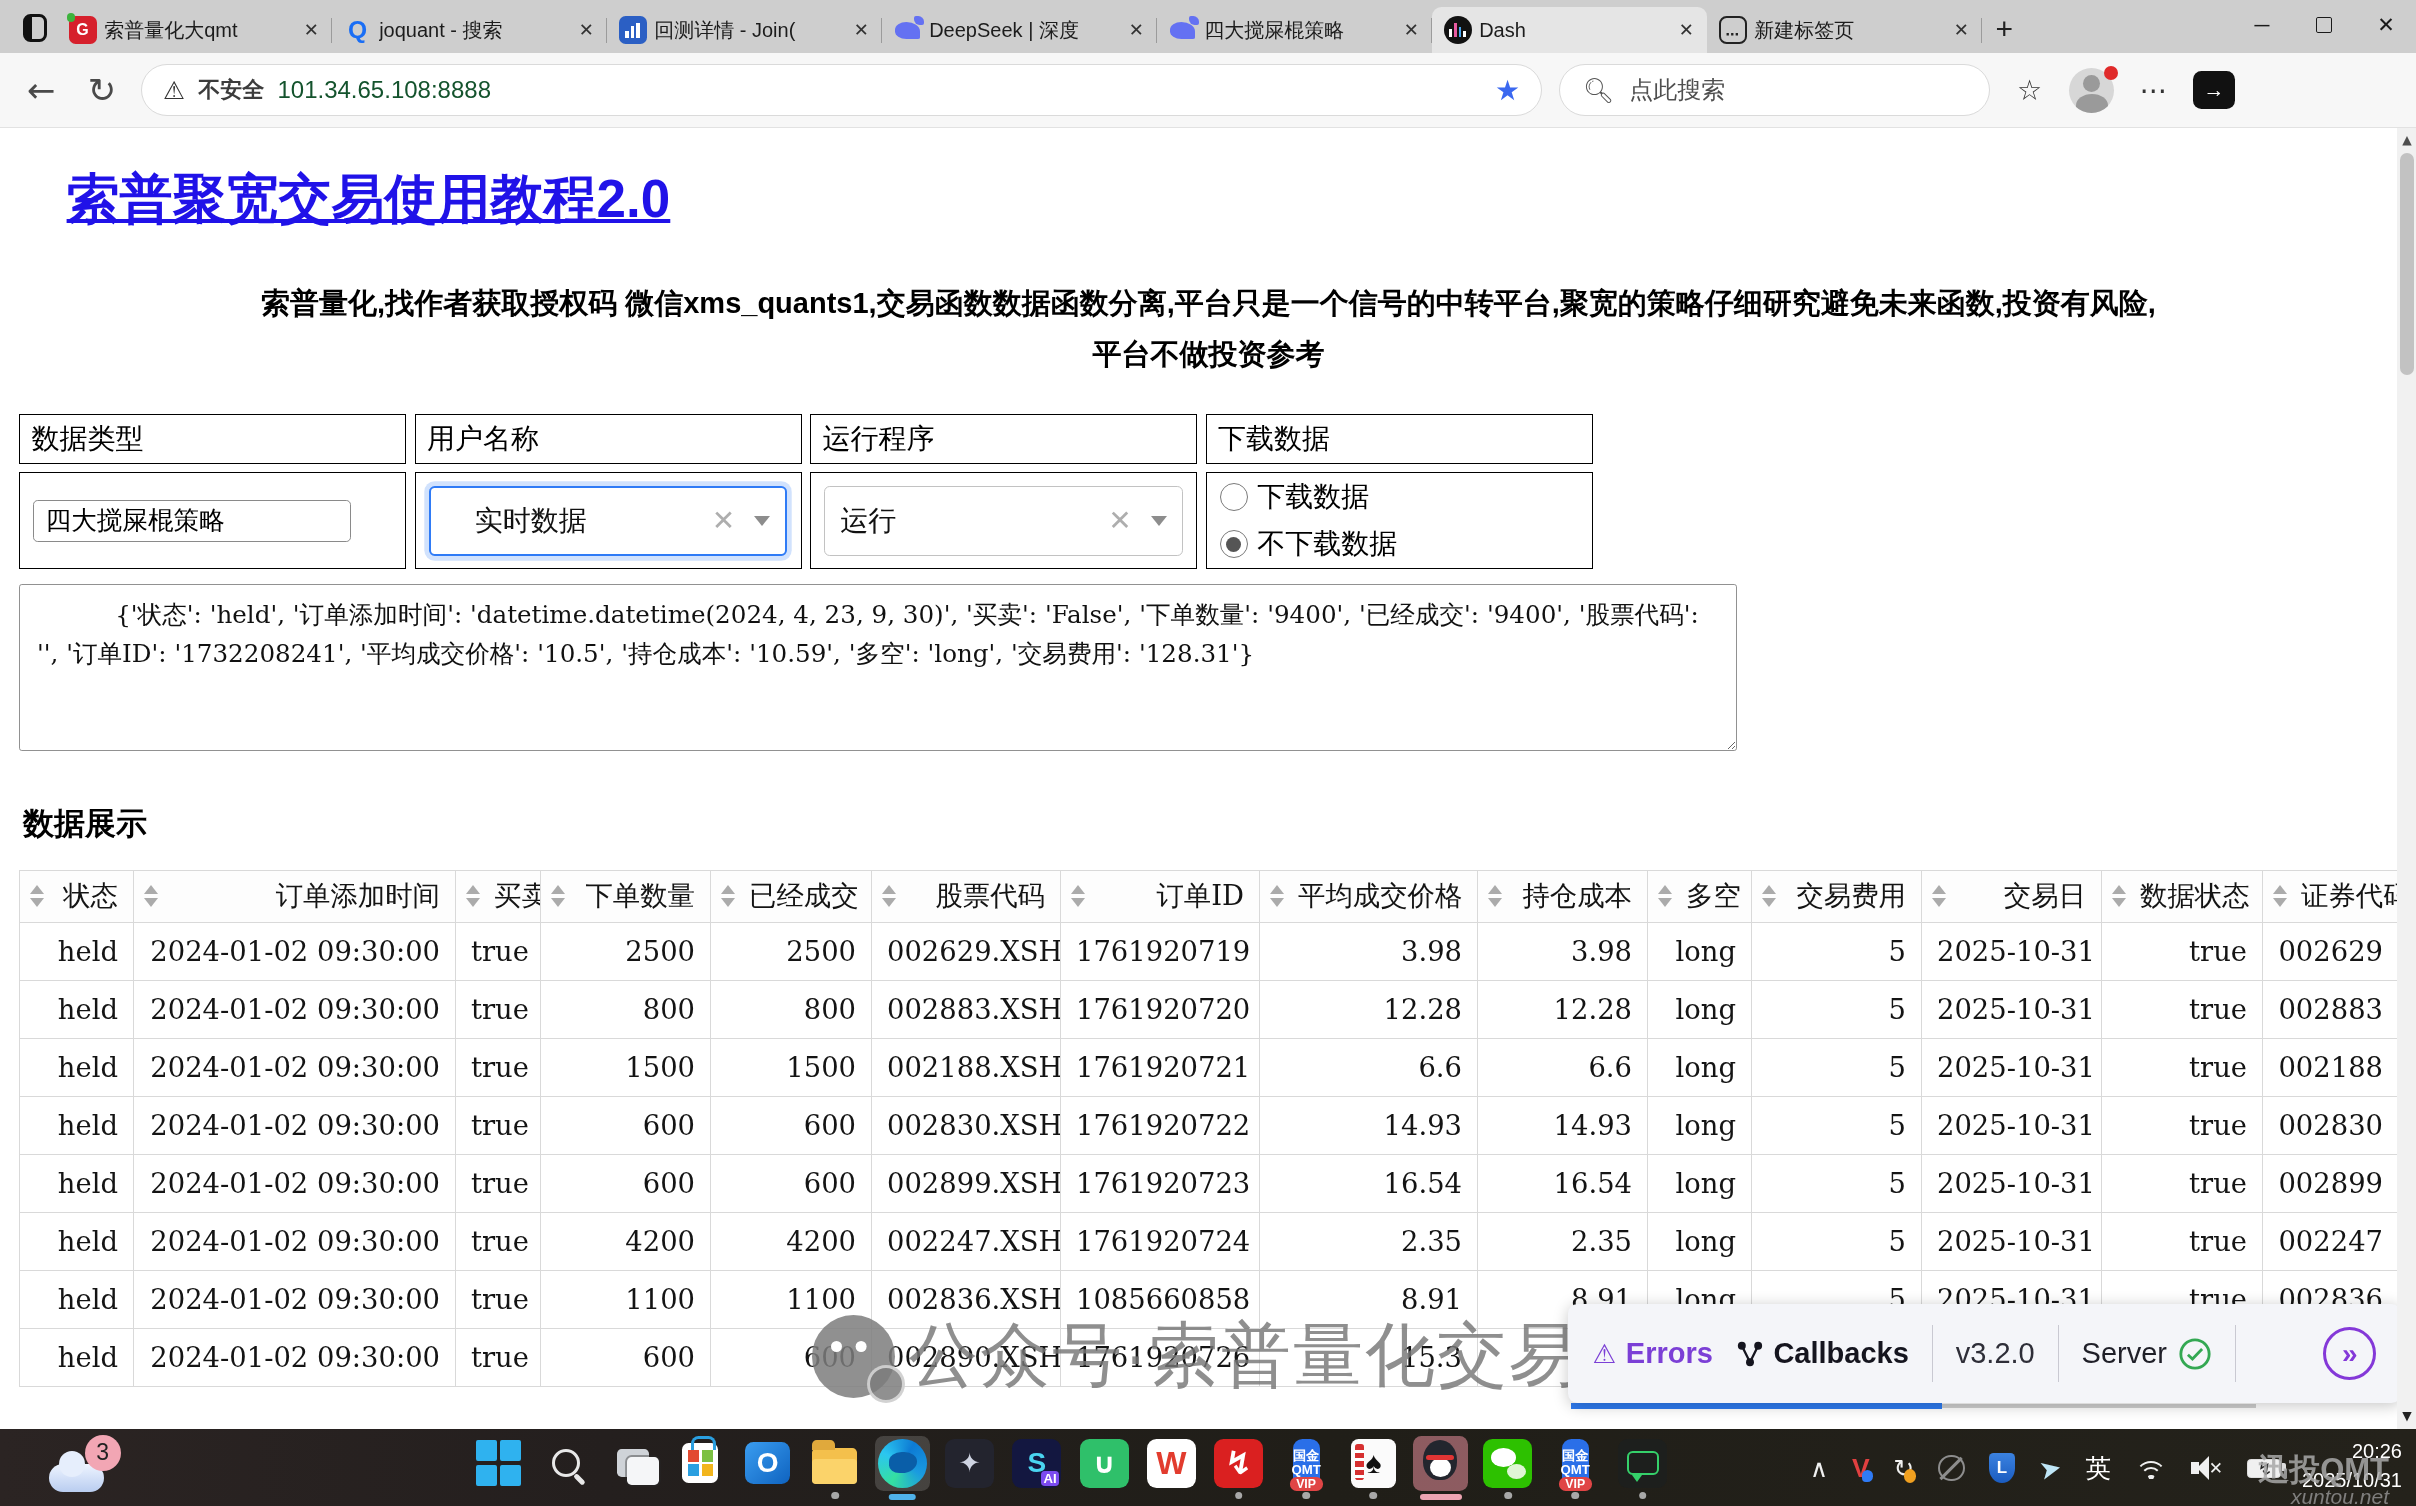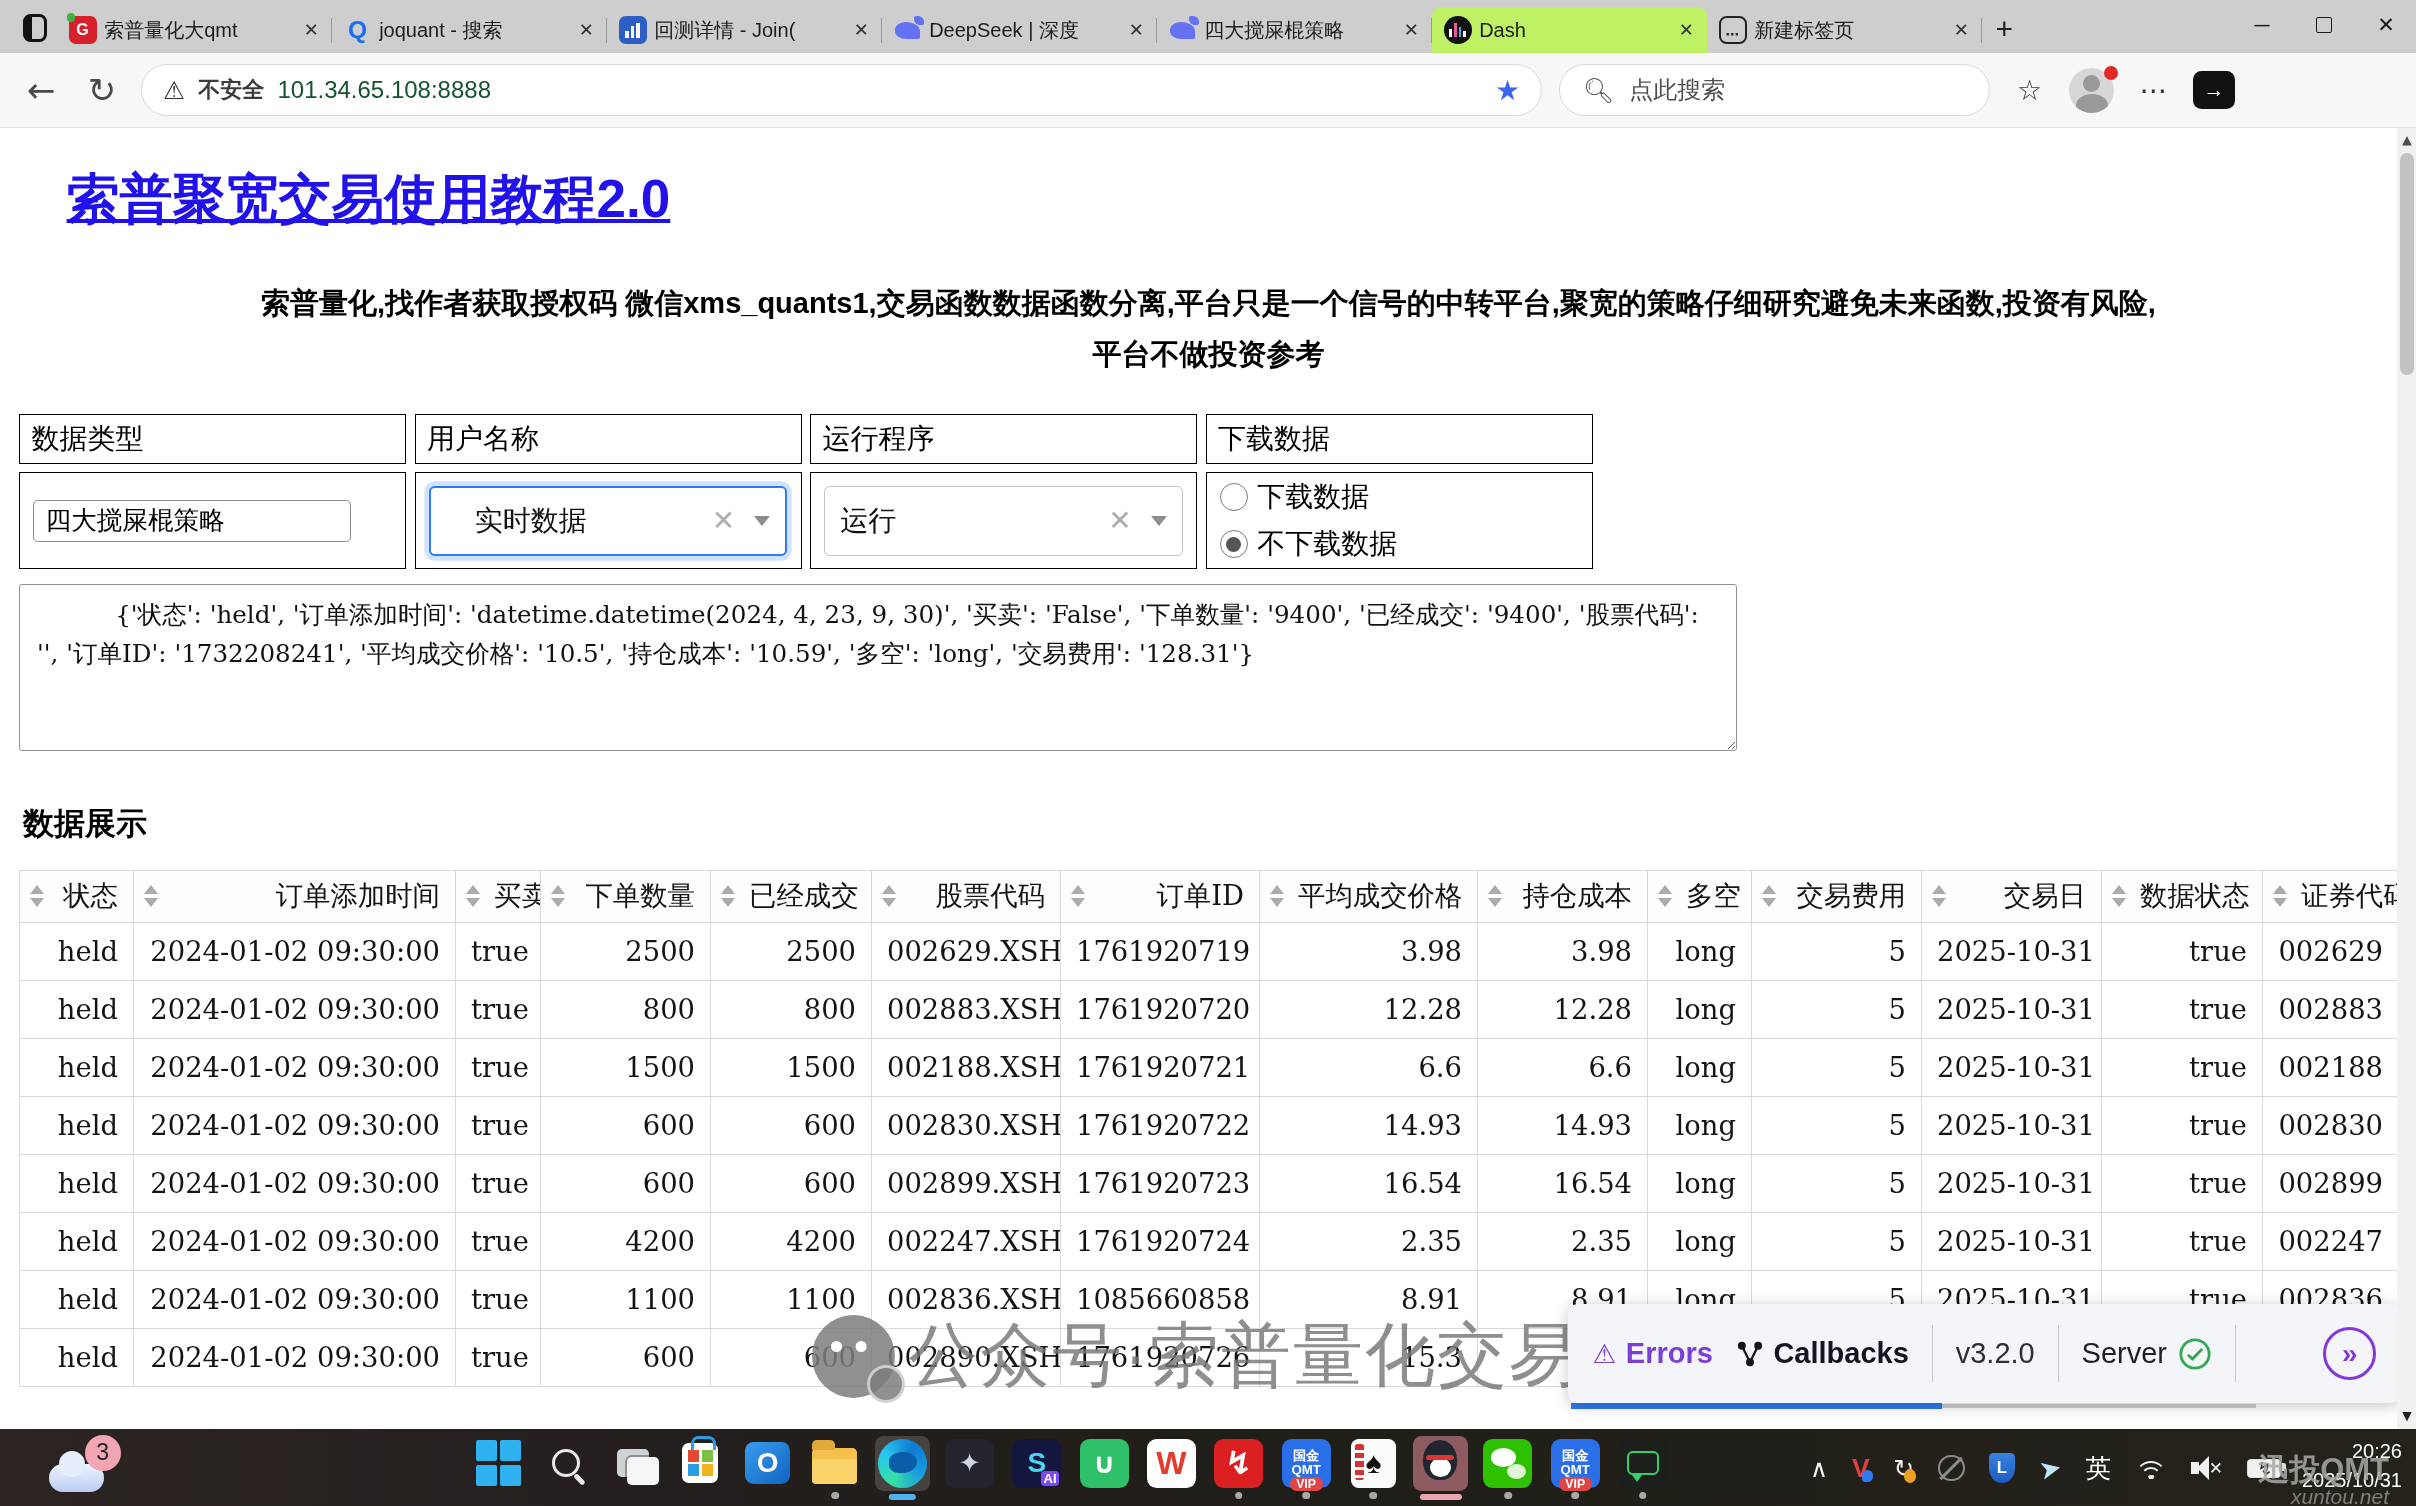--- a/index.html
+++ b/index.html
@@ -5,21 +5,21 @@
   * { margin:0; padding:0; box-sizing:border-box; }
   html,body { width:2417px; height:1507px; overflow:hidden; }
   body { font-family:"Liberation Sans","DejaVu Sans",sans-serif; background:#cecece; position:relative; }
 
   
   .tabbar { height:53px; background:#cecece; display:flex; align-items:flex-end; padding-left:13.2px; }
   .tab-shelf { width:44px; height:42px; display:flex; align-items:center; justify-content:center; margin-bottom:3.8px; }
   .tab-shelf .glyph { width:24.6px; height:28px; border:3.8px solid #111; border-radius:7.6px; border-left-width:9.5px; }
   .tab { width:275px; height:46px; display:flex; align-items:center; padding:0 7.6px 0 11.4px; font-size:20px; color:#1c1c1c; position:relative; border-radius:9.5px 9.5px 0 0; }
   .tab:not(.active)::after { content:""; position:absolute; right:0; top:11.4px; height:24.6px; width:0.9px; background:#9b9b9b; }
-  .tab.active { background:#bef264; }
+  .tab.active { background:#e5e5e5; }
   .tab.active::after { display:none; }
   .tab-title { flex:1; white-space:nowrap; overflow:hidden; margin:0 7.6px; }
   .tab-close { font-size:18px; color:#333; width:26.5px; height:26.5px; display:flex; align-items:center; justify-content:center; border-radius:5.7px; }
   .tab-fav { width:28px; height:28px; flex:none; display:flex; align-items:center; justify-content:center; font-weight:bold; border-radius:6.6px; font-size:16px; color:#fff; position:relative; }
   .fav-red-app { background:#d6202c; }
   .fav-red-app::after { content:""; position:absolute; top:-2.8px; left:-1.9px; width:8.5px; height:8.5px; background:#3db33d; border-radius:50%; }
   .fav-search { background:transparent; color:#1a6ef5; font-size:24.6px; font-weight:700; }
   .fav-chart { background:#2b5fc4; }
   .fav-chart i { display:flex; gap:1.9px; align-items:flex-end; height:15px; }
   .fav-chart i b { width:3.8px; background:#fff; display:block; }
@@ -141,21 +141,21 @@
   .ico-folder::before { content:""; position:absolute; top:-7.6px; left:0; width:23px; height:9.5px; background:#e0a93c; border-radius:4.7px 4.7px 0 0; }
   .ico-folder::after { content:""; position:absolute; left:0; bottom:0; width:45px; height:24.6px; background:#fbd36a; border-radius:3.8px; }
   .ico-edge { width:49px; height:49px; border-radius:50%; background:conic-gradient(from 210deg,#35e0a1,#2bc6f0,#0d7bd4,#1a9be0,#35e0a1); position:relative; }
   .ico-edge::after { content:""; position:absolute; left:11.4px; top:13.2px; width:28px; height:21px; background:#0a5ea8; border-radius:50% 50% 60% 40%; }
   .ico-game { width:49px; height:49px; background:#23242e; border-radius:9.5px; color:#cfd4e2; font-size:26.5px; display:flex; align-items:center; justify-content:center; }
   .ico-ai { width:49px; height:49px; background:#131740; border-radius:9.5px; color:#4ad4f0; font-size:28px; font-weight:700; display:flex; align-items:center; justify-content:center; position:relative; }
   .ico-ai i { position:absolute; right:1.9px; bottom:1.9px; font-style:normal; font-size:13.2px; color:#fff; background:#7b4bf0; border-radius:3.8px; padding:0 2.8px; }
   .ico-bag { width:49px; height:49px; background:#2fc06a; border-radius:9.5px; color:#fff; font-size:28px; font-weight:700; display:flex; align-items:center; justify-content:center; }
   .ico-wps { width:49px; height:49px; background:#fff; border-radius:9.5px; color:#e23c2e; font-size:32px; font-weight:700; display:flex; align-items:center; justify-content:center; }
   .ico-thunder { width:49px; height:49px; background:#da2020; border-radius:9.5px; color:#fff; font-size:32px; font-weight:700; display:flex; align-items:center; justify-content:center; }
-  .ico-qmt { width:49px; height:49px; background:#2a6fe8; border-radius:9.5px; color:#fff; display:flex; flex-direction:column; align-items:center; justify-content:center; position:relative; }
+  .ico-qmt { width:27px; height:49px; background:#2a6fe8; border-radius:9.5px; color:#fff; display:flex; flex-direction:column; align-items:center; justify-content:center; position:relative; }
   .ico-qmt .l { font-size:13.2px; font-weight:700; line-height:1.1; }
   .ico-qmt .vip { position:absolute; bottom:-3.8px; background:#e04545; color:#fff; font-size:12.3px; font-weight:700; border-radius:6.6px; padding:0 6.6px; }
   .ico-cards { width:45px; height:49px; background:#fbfbfb; border-radius:7.6px; color:#111; font-size:30px; display:flex; align-items:center; justify-content:center; position:relative; }
   .ico-cards::before { content:""; position:absolute; left:3.8px; top:5.7px; width:9.5px; height:36px; background:repeating-linear-gradient(#d63030 0 5.7px,#fff 5.7px 8.5px); border-radius:2.8px; }
   .ico-qq { width:44px; height:49px; position:relative; }
   .ico-qq .body { position:absolute; left:4.7px; top:1.9px; width:34px; height:40px; background:#23262e; border-radius:50% 50% 45% 45%; }
   .ico-qq .belly { position:absolute; left:11.4px; top:19px; width:21px; height:19px; background:#fff; border-radius:50%; }
   .ico-qq .scarf { position:absolute; left:7.6px; top:16px; width:28px; height:5.7px; background:#e03434; border-radius:2.8px; }
   .ico-wechat { width:49px; height:49px; background:#2dc100; border-radius:9.5px; position:relative; }
   .ico-wechat::before { content:""; position:absolute; left:7.6px; top:9.5px; width:24.6px; height:19px; background:#fff; border-radius:50%; }

